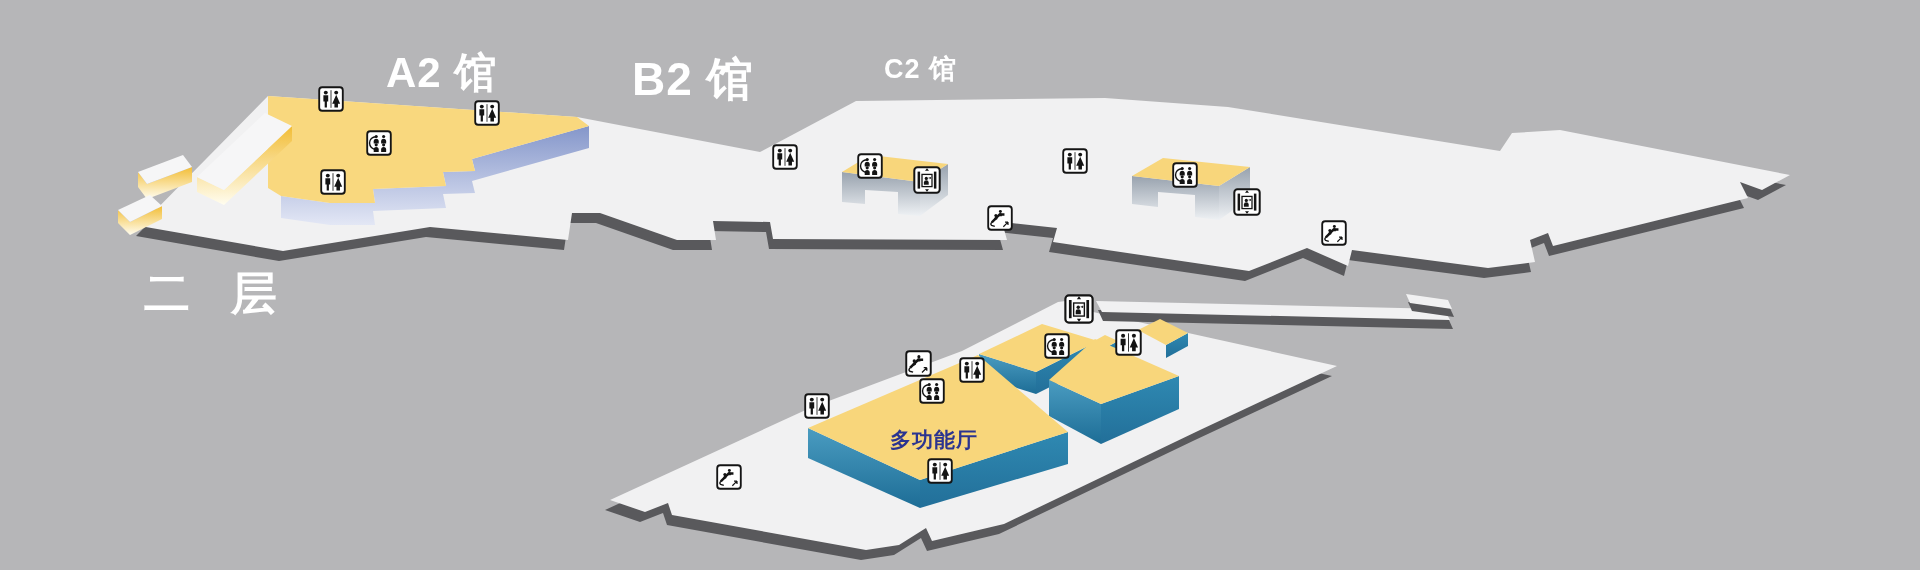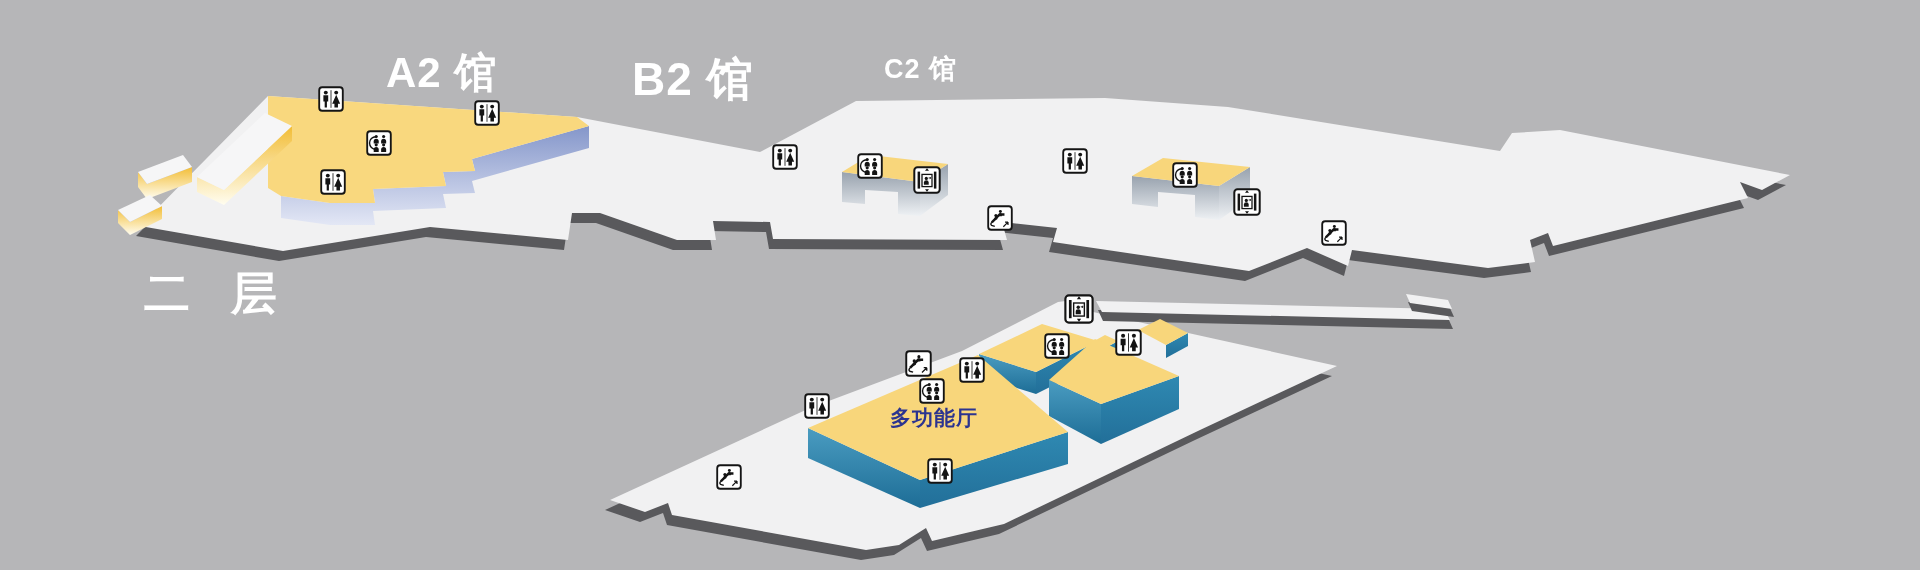--- a/index.html
+++ b/index.html
@@ -3,21 +3,21 @@
 <meta charset="utf-8">
 <style>
   html,body{margin:0;padding:0;}
   body{font-family:"Liberation Sans","DejaVu Sans",sans-serif;}
   #stage{position:relative;width:1920px;height:570px;overflow:hidden;background:#b6b6b8;}
   #floor-svg{position:absolute;left:0;top:0;width:1920px;height:570px;}
   #labels-layer,#icons-layer{position:absolute;left:0;top:0;width:1920px;height:570px;pointer-events:none;}
   .hall-label{position:absolute;color:#ffffff;font-weight:bold;white-space:nowrap;
               letter-spacing:1px;line-height:1;}
   .room-label{position:absolute;color:#2b3490;font-weight:bold;white-space:nowrap;
-              letter-spacing:1px;line-height:1;}
+              letter-spacing:1px;line-height:1;margin-top:22px;}
   .floor-level-label{position:absolute;left:144px;top:270px;font-size:46px;color:#ffffff;
               font-weight:bold;letter-spacing:14px;line-height:1;}
   .map-icon{position:absolute;}
 </style>
 </head>
 <body>
 
 <div id="stage" style="background: rgb(182, 182, 184);">
 
 <svg id="floor-svg" viewBox="0 0 1920 570">

